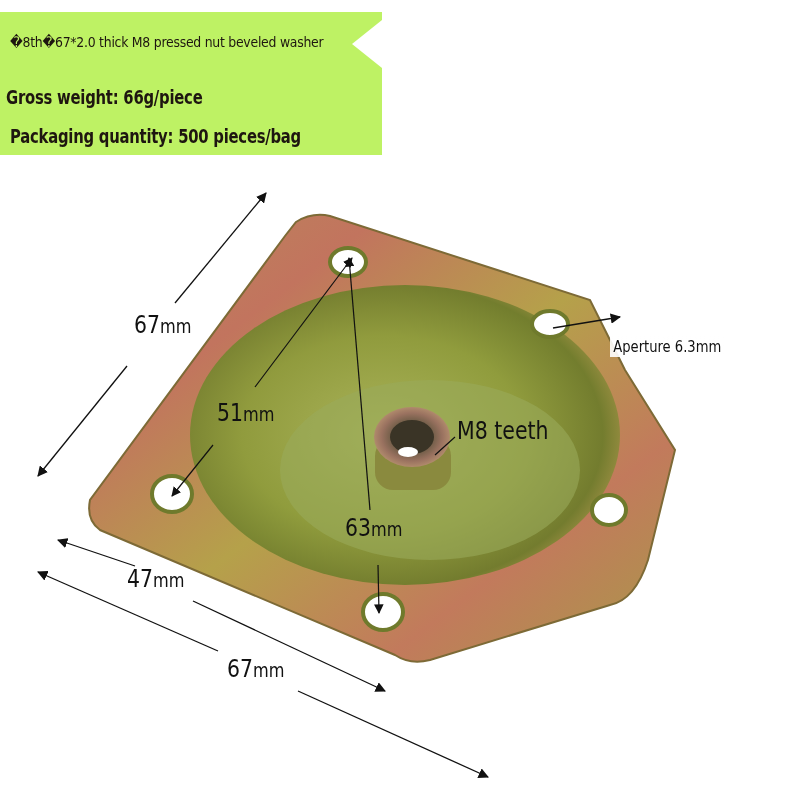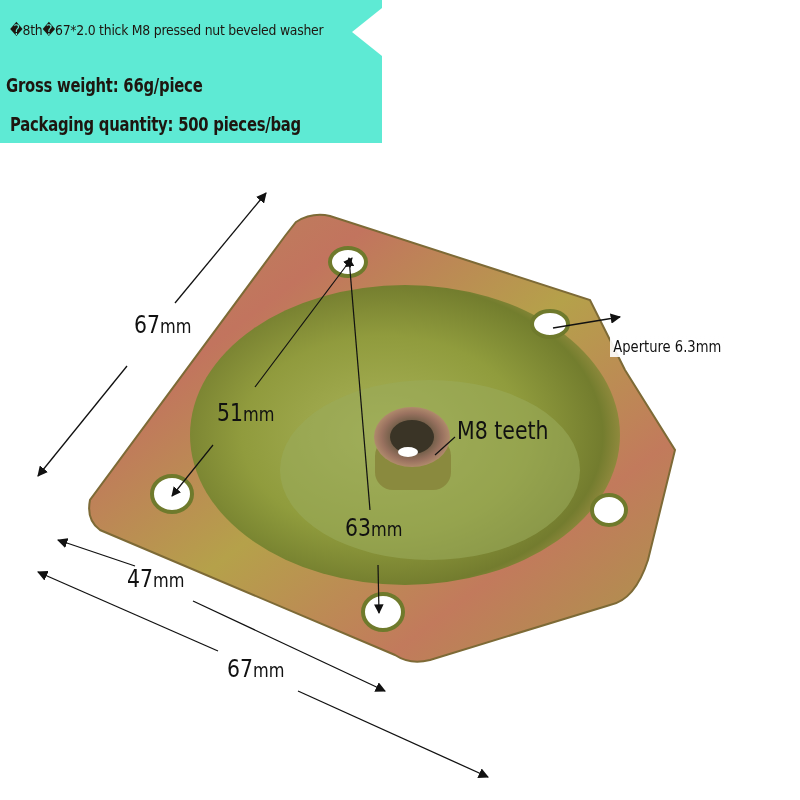--- a/index.html
+++ b/index.html
@@ -1,18 +1,18 @@
 <!DOCTYPE html>
 <html><head>
 <meta charset="utf-8">
 <style>
   html, body { margin:0; padding:0; }
   body { width:800px; height:800px; background:#ffffff; position:relative; overflow:hidden;
          font-family:"DejaVu Sans Condensed","DejaVu Sans", sans-serif; }
-  .banner { position:absolute; left:0; top:0; width:382px; height:143px; background:#5eead4; }
+  .banner { position:absolute; left:0; top:12px; width:382px; height:143px; background:#bef264; }
   .banner-notch { position:absolute; left:0; top:0; }
   .banner-text { position:absolute; color:#1e1610; font-weight:bold; white-space:nowrap;
                  font-family:"DejaVu Sans", sans-serif; letter-spacing:-0.3px; }
   .t1 { left:10px; top:22px; font-size:14.5px; font-weight:normal; transform:scaleX(0.86); transform-origin:left; }
   .t2 { left:6px; top:74px; font-size:19px; transform:scaleX(0.78); transform-origin:left; }
   .t3 { left:10px; top:113px; font-size:19px; transform:scaleX(0.78); transform-origin:left; }
   .scene { position:absolute; left:0; top:0; }
   .label { position:absolute; color:#111; white-space:nowrap; font-family:"DejaVu Sans", sans-serif; }
   .lbl-big { font-size:24px; transform:scaleX(0.85); transform-origin:left; }
   .mm { font-size:19px; }

